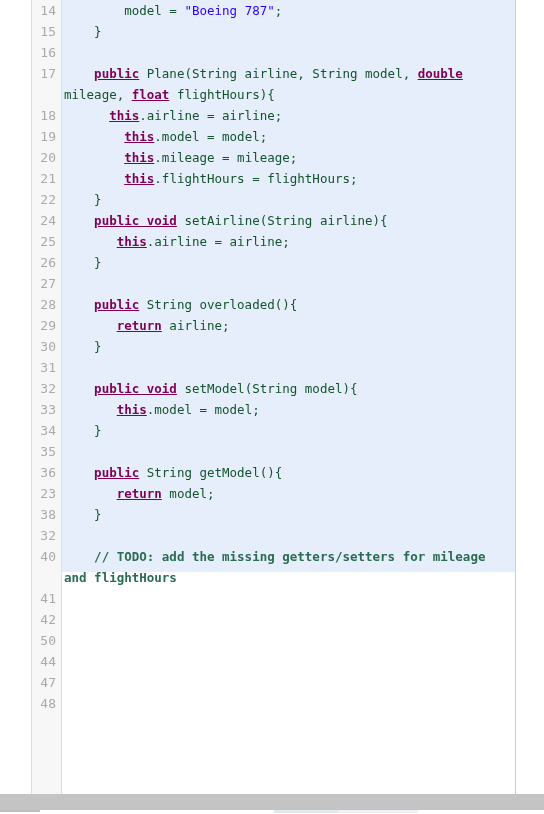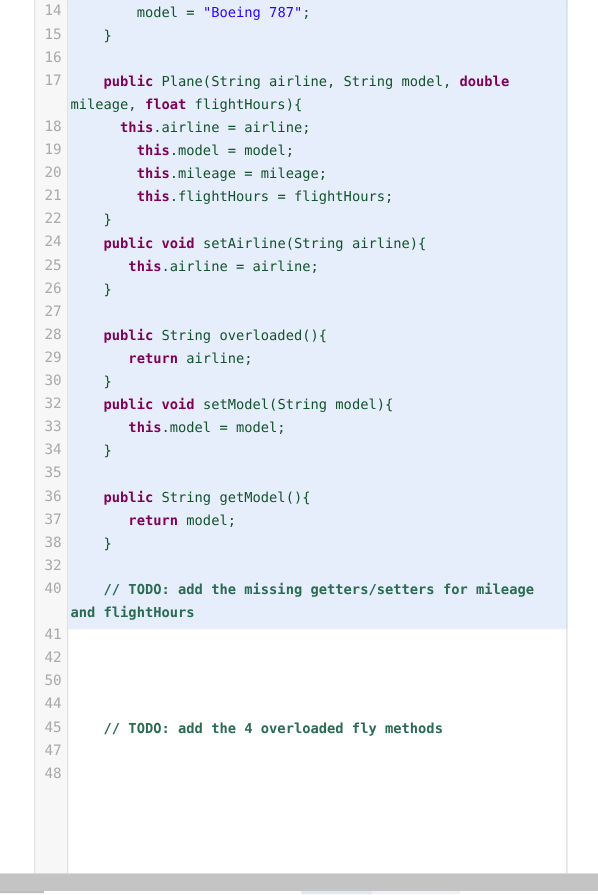--- a/index.html
+++ b/index.html
@@ -111,21 +111,21 @@
     padding-right: 2px;
     font-size: 12.5px;
     line-height: 21px;
     color: #000000;
     white-space: pre-wrap;
     word-break: break-word;
     font-family: "DejaVu Sans Mono", "Liberation Mono", monospace;
   }
 
   
-  .kw   { color: #7f0055; font-weight: bold; }
+  .kw   { color: #7f0055; font-weight: bold; text-decoration: underline; }
   .str  { color: #2a00ff; }
   .cmt  { color: #2a6b52; font-weight: bold; }
   .pln  { color: #14532d; }
 
   
   .status-bar {
     position: absolute;
     left: 0;
     top: 794px;
     width: 544px;
@@ -232,41 +232,45 @@
         </div>
         <div class="line">
           <div class="lineno">29</div>
           <div class="code"><span class="pln">       </span><span class="kw">return</span><span class="pln"> airline;</span></div>
         </div>
         <div class="line">
           <div class="lineno">30</div>
           <div class="code"><span class="pln">    }</span></div>
         </div>
         <div class="line">
+          <div class="lineno">31</div>
+          <div class="code"><span class="pln"></span></div>
+        </div>
+        <div class="line">
           <div class="lineno">32</div>
           <div class="code"><span class="pln">    </span><span class="kw">public void</span><span class="pln"> setModel(String model){</span></div>
         </div>
         <div class="line">
           <div class="lineno">33</div>
           <div class="code"><span class="pln">       </span><span class="kw">this</span><span class="pln">.model = model;</span></div>
         </div>
         <div class="line">
           <div class="lineno">34</div>
           <div class="code"><span class="pln">    }</span></div>
         </div>
         <div class="line">
           <div class="lineno">35</div>
           <div class="code"><span class="pln"></span></div>
         </div>
         <div class="line">
           <div class="lineno">36</div>
           <div class="code"><span class="pln">    </span><span class="kw">public</span><span class="pln"> String getModel(){</span></div>
         </div>
         <div class="line">
-          <div class="lineno">37</div>
+          <div class="lineno">23</div>
           <div class="code"><span class="pln">       </span><span class="kw">return</span><span class="pln"> model;</span></div>
         </div>
         <div class="line">
           <div class="lineno">38</div>
           <div class="code"><span class="pln">    }</span></div>
         </div>
         <div class="line">
           <div class="lineno">32</div>
           <div class="code"><span class="pln"></span></div>
         </div>
@@ -282,24 +286,20 @@
           <div class="lineno">42</div>
           <div class="code"><span class="pln"></span></div>
         </div>
         <div class="line">
           <div class="lineno">50</div>
           <div class="code"><span class="pln"></span></div>
         </div>
         <div class="line">
           <div class="lineno">44</div>
           <div class="code"><span class="pln"></span></div>
-        </div>
-        <div class="line">
-          <div class="lineno">45</div>
-          <div class="code"><span class="cmt">    // TODO: add the 4 overloaded fly methods</span></div>
         </div>
         <div class="line">
           <div class="lineno">47</div>
           <div class="code"><span class="pln"></span></div>
         </div>
         <div class="line">
           <div class="lineno">48</div>
           <div class="code"><span class="pln"></span></div>
         </div>
       </div>

